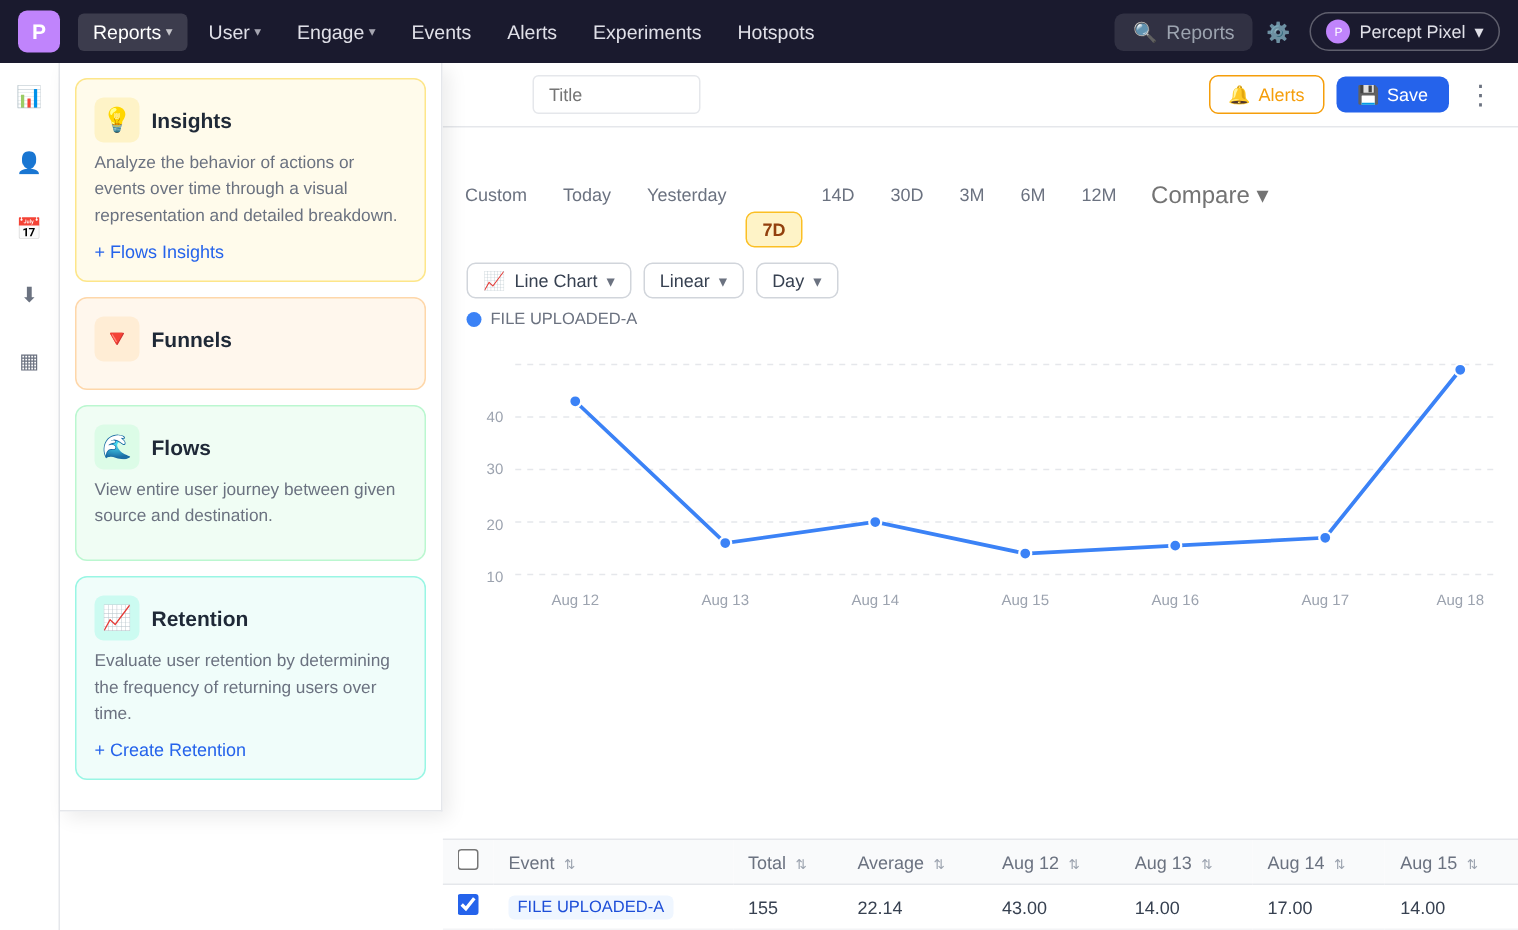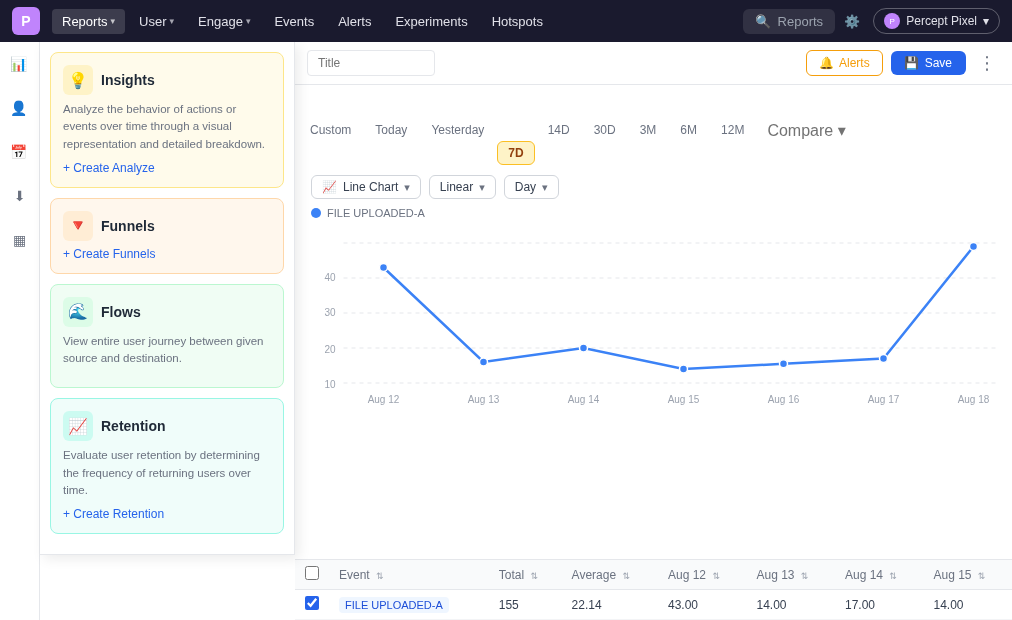--- a/index.html
+++ b/index.html
@@ -205,29 +205,28 @@
   </div>
 
   <div class="dropdown-panel">
 
     <div class="panel-section" style="background:#fffbeb;border-color:#fde68a;">
       <div class="section-header">
         <div class="section-icon" style="background:#fef3c7;border-radius:6px;width:30px;height:30px;font-size:16px;display:flex;align-items:center;justify-content:center;">💡</div>
         <span class="section-title">Insights</span>
       </div>
       <div class="section-desc">Analyze the behavior of actions or events over time through a visual representation and detailed breakdown.</div>
-      <div class="create-link">+ Create Analyze</div>
+      <div class="create-link">+ Flows Insights</div>
     </div>
 
     <div class="panel-section" style="background:#fff7ed;border-color:#fed7aa;">
       <div class="section-header">
         <div class="section-icon" style="background:#ffedd5;border-radius:6px;width:30px;height:30px;font-size:16px;display:flex;align-items:center;justify-content:center;">🔻</div>
         <span class="section-title">Funnels</span>
       </div>
-      <div class="create-link">+ Create Funnels</div>
     </div>
 
     <div class="panel-section" style="background:#f0fdf4;border-color:#bbf7d0;">
       <div class="section-header">
         <div class="section-icon" style="background:#dcfce7;border-radius:6px;width:30px;height:30px;font-size:16px;display:flex;align-items:center;justify-content:center;">🌊</div>
         <span class="section-title">Flows</span>
       </div>
       <div class="section-desc">View entire user journey between given source and destination.</div>
     </div>
 
@@ -238,21 +237,21 @@
       </div>
       <div class="section-desc">Evaluate user retention by determining the frequency of returning users over time.</div>
       <div class="create-link">+ Create Retention</div>
     </div>
 
   </div>
 
   <div class="content-area" style="margin-left:255px;">
 
     <div class="content-topbar">
-      <input type="text" style="width: 128px; color: rgb(156, 163, 175); border-color: rgb(229, 231, 235);" placeholder="Title">
+      <input type="text" style="width: 112px; color: rgb(156, 163, 175); border-color: rgb(229, 231, 235); margin-left: 48px;" placeholder="Title">
       <div style="flex:1"></div>
       <button class="btn-alerts">
         <span>🔔</span>
         <span>Alerts</span>
       </button>
       <button class="btn-save">
         <span>💾</span>
         <span>Save</span>
       </button>
       <button class="kebab-btn">⋮</button>

